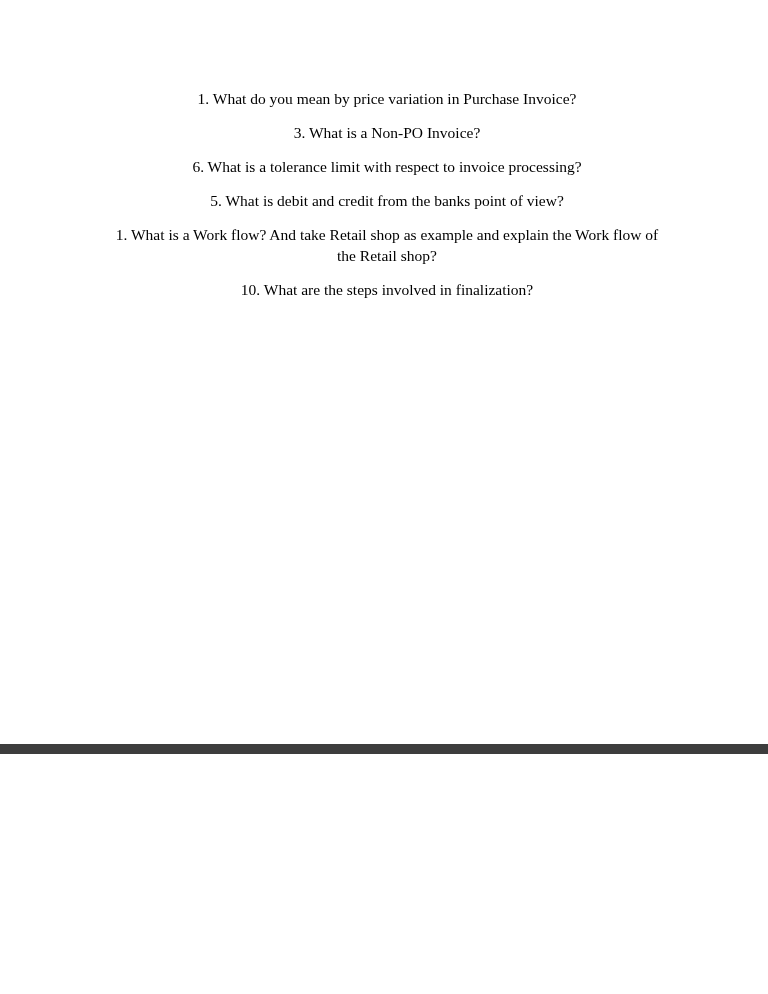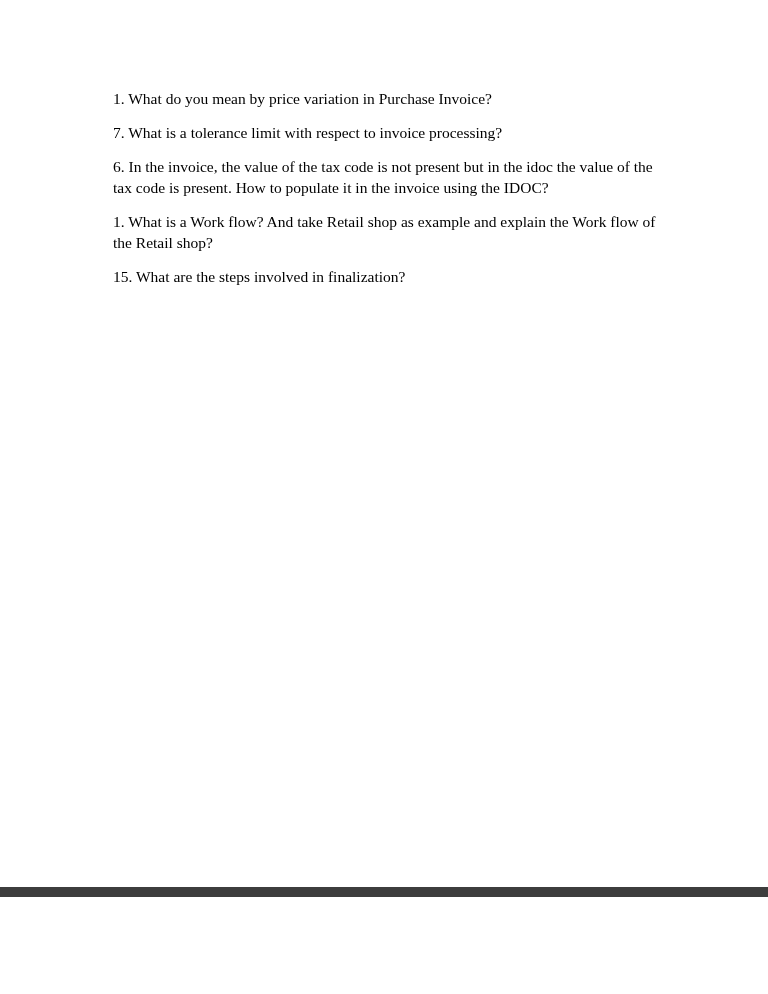--- a/index.html
+++ b/index.html
@@ -13,22 +13,23 @@
     position: relative;
     overflow: hidden;
     font-family: "Liberation Serif", serif;
     color: #000000;
   }
   .page {
     position: absolute;
     top: 0;
     left: 0;
     width: 768px;
-    height: 897px;
+    height: 754px;
     background: #ffffff;
+    text-align: center;
   }
   .content {
     position: absolute;
     top: 88px;
     left: 113px;
     width: 548px;
   }
   .question {
     font-size: 15.5px;
     line-height: 21px;
@@ -43,19 +44,20 @@
     height: 10px;
     background: #3d3d3d;
   }
 </style>
 </head>
 <body>
 
 <div class="page">
   <div class="content">
     <p class="question">1. What do you mean by price variation in Purchase Invoice?</p>
-    <p class="question">7. What is a tolerance limit with respect to invoice processing?</p>
-    <p class="question">6. In the invoice, the value of the tax code is not present but in the idoc the value of the tax code is present. How to populate it in the invoice using the IDOC?</p>
+    <p class="question">3. What is a Non-PO Invoice?</p>
+    <p class="question">6. What is a tolerance limit with respect to invoice processing?</p>
+    <p class="question">5. What is debit and credit from the banks point of view?</p>
     <p class="question">1. What is a Work flow? And take Retail shop as example and explain the Work flow of the Retail shop?</p>
-    <p class="question">15. What are the steps involved in finalization?</p>
+    <p class="question">10. What are the steps involved in finalization?</p>
   </div>
   <div class="bottom-bar"></div>
 </div>
 
 </body></html>

